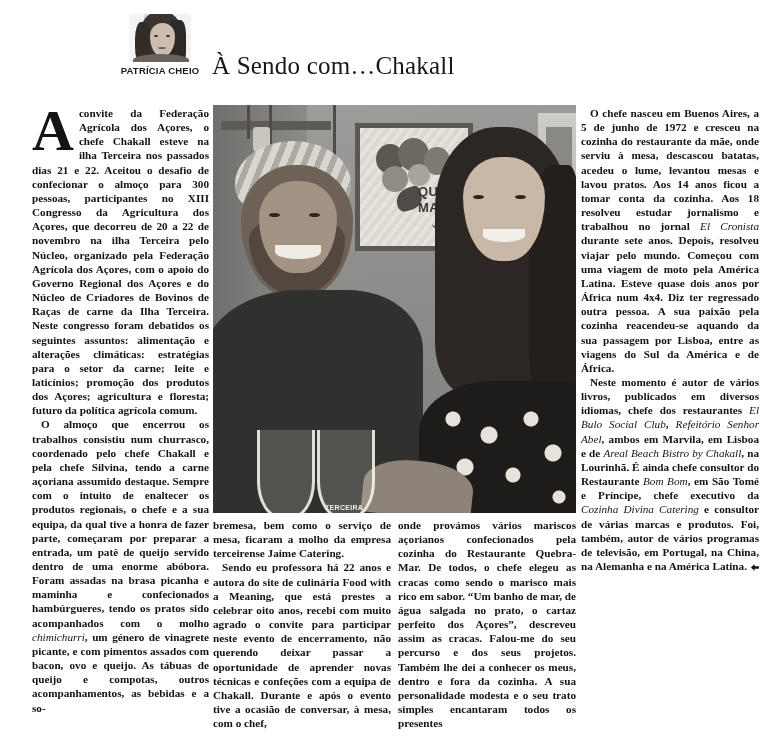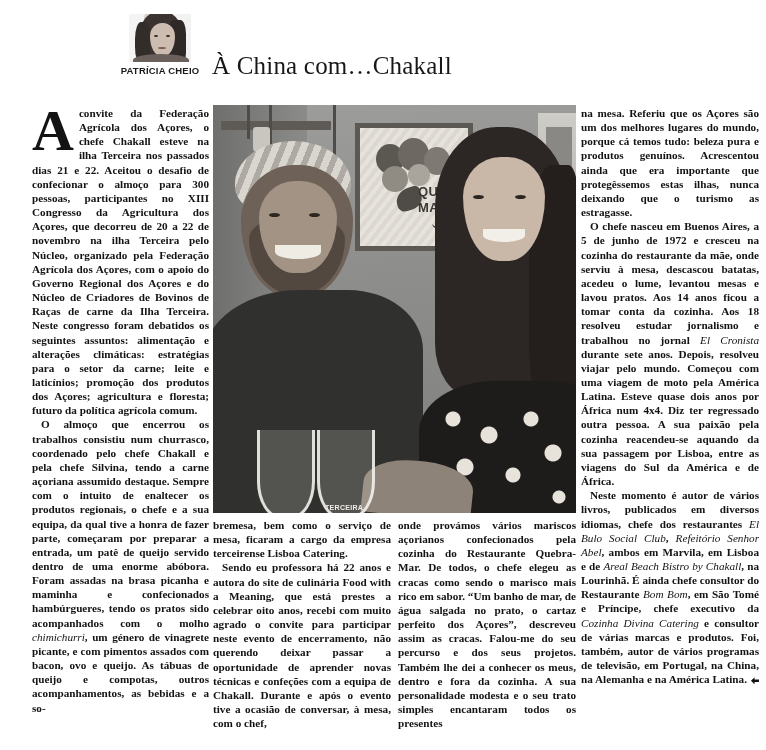--- a/index.html
+++ b/index.html
@@ -511,21 +511,21 @@
         <div class="hair-r"></div>
         <div class="face"></div>
         <div class="eye-l"></div>
         <div class="eye-r"></div>
         <div class="mouth"></div>
         <div class="shoulder"></div>
       </div>
       <div class="author-name">PATRÍCIA CHEIO</div>
     </div>
 
-    <div class="headline">À China com…Chakall</div>
+    <div class="headline">À Sendo com…Chakall</div>
   </div>
 
   <div class="photo">
     <div class="wall"></div>
     <div class="wall-dark"></div>
     <div class="shelf"></div>
     <div class="hang1"></div>
     <div class="hang2"></div>
     <div class="hang3"></div>
     <div class="jar"></div>
@@ -573,27 +573,26 @@
     <div class="glass2"></div>
     <div class="glass-label">TERCEIRA</div>
   </div>
 
   <div class="col" id="col1">
     <p class="first"><span class="dropcap">A</span><span> convite da Federação Agrícola dos Açores, o chefe Chakall esteve na ilha Terceira nos passados dias 21 e 22. Aceitou o desafio de confecionar o almoço para 300 pessoas, participantes no XIII Congresso da Agricultura dos Açores, que decorreu de 20 a 22 de novembro na ilha Terceira pelo Núcleo, organizado pela Federação Agrícola dos Açores, com o apoio do Governo Regional dos Açores e do Núcleo de Criadores de Bovinos de Raças de carne da Ilha Terceira. Neste congresso foram debatidos os seguintes assuntos: alimentação e alterações climáticas: estratégias para o setor da carne; leite e laticínios; promoção dos produtos dos Açores; agricultura e floresta; futuro da política agrícola comum.</span></p>
     <p><span>O almoço que encerrou os trabalhos consistiu num churrasco, coordenado pelo chefe Chakall e pela chefe Silvina, tendo a carne açoriana assumido destaque. Sempre com o intuito de enaltecer os produtos regionais, o chefe e a sua equipa, da qual tive a honra de fazer parte, começaram por preparar a entrada, um patê de queijo servido dentro de uma enorme abóbora. Foram assadas na brasa picanha e maminha e confecionados hambúrgueres, tendo os pratos sido acompanhados com o molho </span><em class="ital">chimichurri</em><span>, um género de vinagrete picante, e com pimentos assados com bacon, ovo e queijo. As tábuas de queijo e compotas, outros acompanhamentos, as bebidas e a so-</span></p>
   </div>
 
   <div class="col" id="col2">
-    <p class="first">bremesa, bem como o serviço de mesa, ficaram a cargo da empresa terceirense Lisboa Catering.</p>
+    <p class="first">bremesa, bem como o serviço de mesa, ficaram a molho da empresa terceirense Jaime Catering.</p>
     <p>Sendo eu professora há 22 anos e autora do site de culinária Food with a Meaning, que está prestes a celebrar oito anos, recebi com muito agrado o convite para participar neste evento de encerramento, não querendo deixar passar a oportunidade de aprender novas técnicas e confeções com a equipa de Chakall. Durante e após o evento tive a ocasião de conversar, à mesa, com o chef,</p>
   </div>
 
   <div class="col" id="col3">
     <p class="first">onde provámos vários mariscos açorianos confecionados pela cozinha do Restaurante Quebra-Mar. De todos, o chefe elegeu as cracas como sendo o marisco mais rico em sabor. “Um banho de mar, de água salgada no prato, o cartaz perfeito dos Açores”, descreveu assim as cracas. Falou-me do seu percurso e dos seus projetos. Também lhe dei a conhecer os meus, dentro e fora da cozinha. A sua personalidade modesta e o seu trato simples encantaram todos os presentes</p>
   </div>
 
   <div class="col" id="col4">
-    <p class="first">na mesa. Referiu que os Açores são um dos melhores lugares do mundo, porque cá temos tudo: beleza pura e produtos genuínos. Acrescentou ainda que era importante que protegêssemos estas ilhas, nunca deixando que o turismo as estragasse.</p>
     <p><span>O chefe nasceu em Buenos Aires, a 5 de junho de 1972 e cresceu na cozinha do restaurante da mãe, onde serviu à mesa, descascou batatas, acedeu o lume, levantou mesas e lavou pratos. Aos 14 anos ficou a tomar conta da cozinha. Aos 18 resolveu estudar jornalismo e trabalhou no jornal </span><em class="ital">El Cronista</em><span> durante sete anos. Depois, resolveu viajar pelo mundo. Começou com uma viagem de moto pela América Latina. Esteve quase dois anos por África num 4x4. Diz ter regressado outra pessoa. A sua paixão pela cozinha reacendeu-se aquando da sua passagem por Lisboa, entre as viagens do Sul da América e de África.</span></p>
     <p><span>Neste momento é autor de vários livros, publicados em diversos idiomas, chefe dos restaurantes </span><em class="ital">El Bulo Social Club</em><span>, </span><em class="ital">Refeitório Senhor Abel</em><span>, ambos em Marvila, em Lisboa e de </span><em class="ital">Areal Beach Bistro by Chakall</em><span>, na Lourinhã. É ainda chefe consultor do Restaurante </span><em class="ital">Bom Bom</em><span>, em São Tomé e Príncipe, chefe executivo da </span><em class="ital">Cozinha Divina Catering</em><span> e consultor de várias marcas e produtos. Foi, também, autor de vários programas de televisão, em Portugal, na China, na Alemanha e na América Latina.</span><span class="endmark"></span></p>
   </div>
 
 </div>
 
 </body></html>

